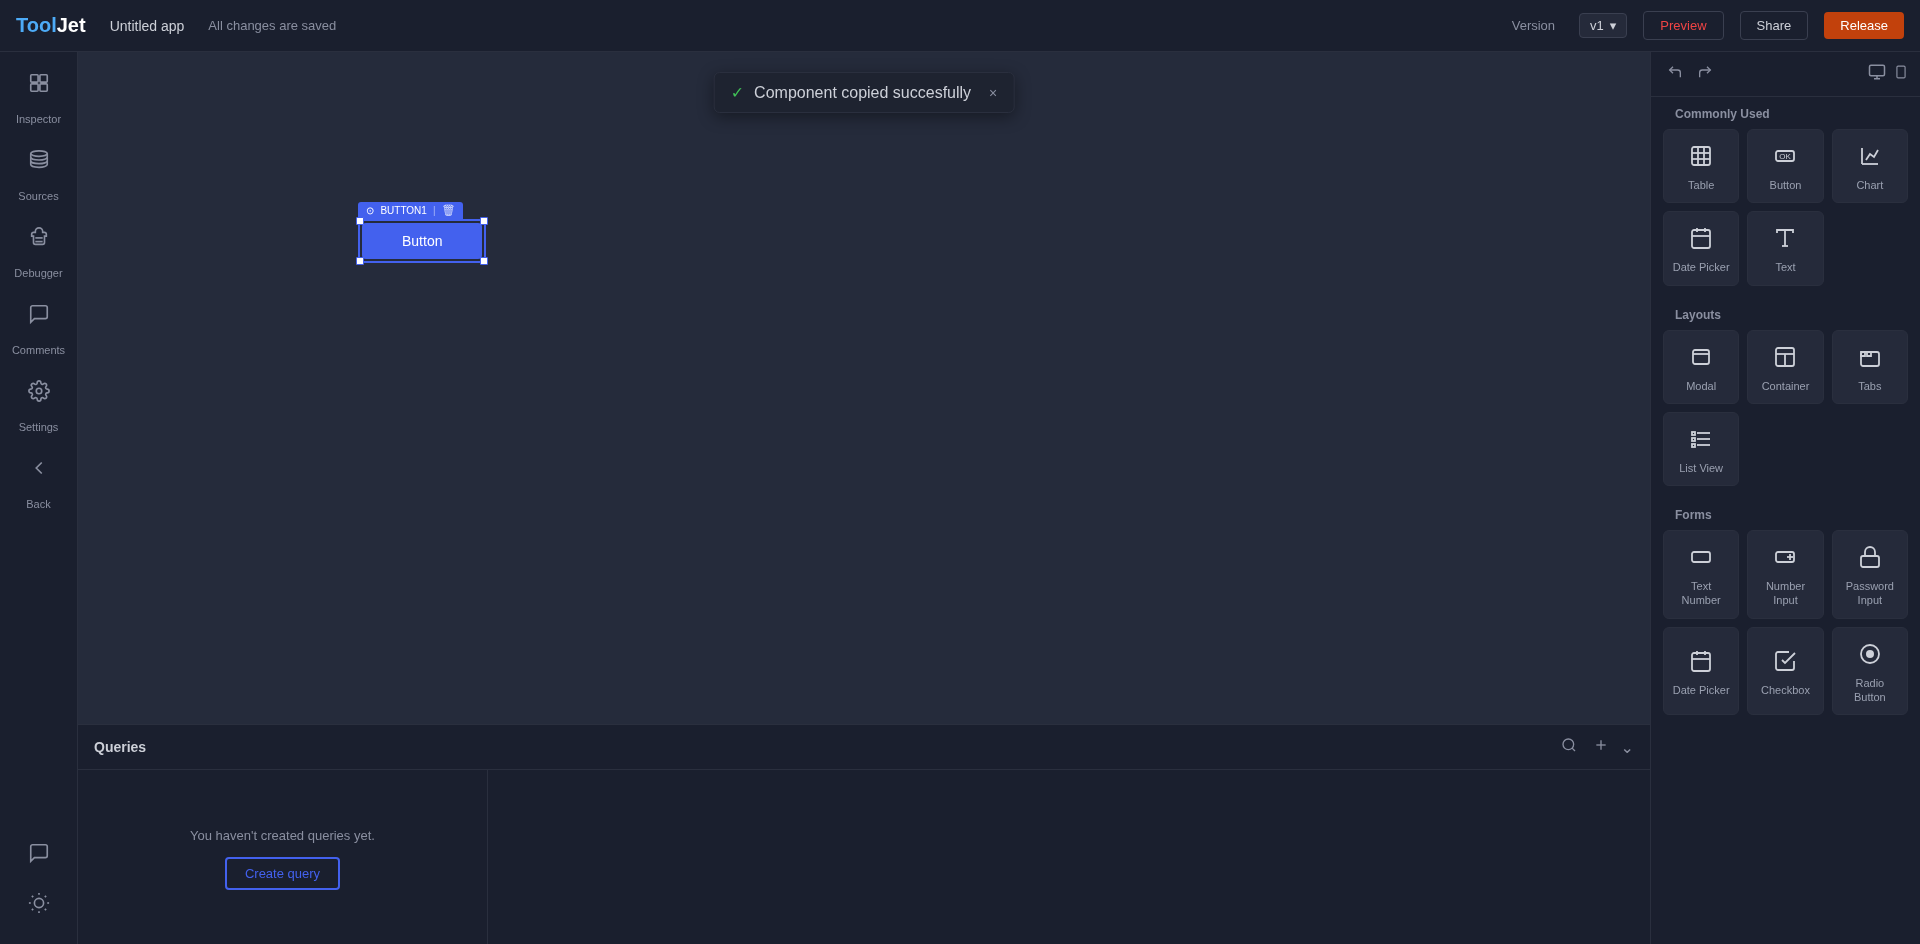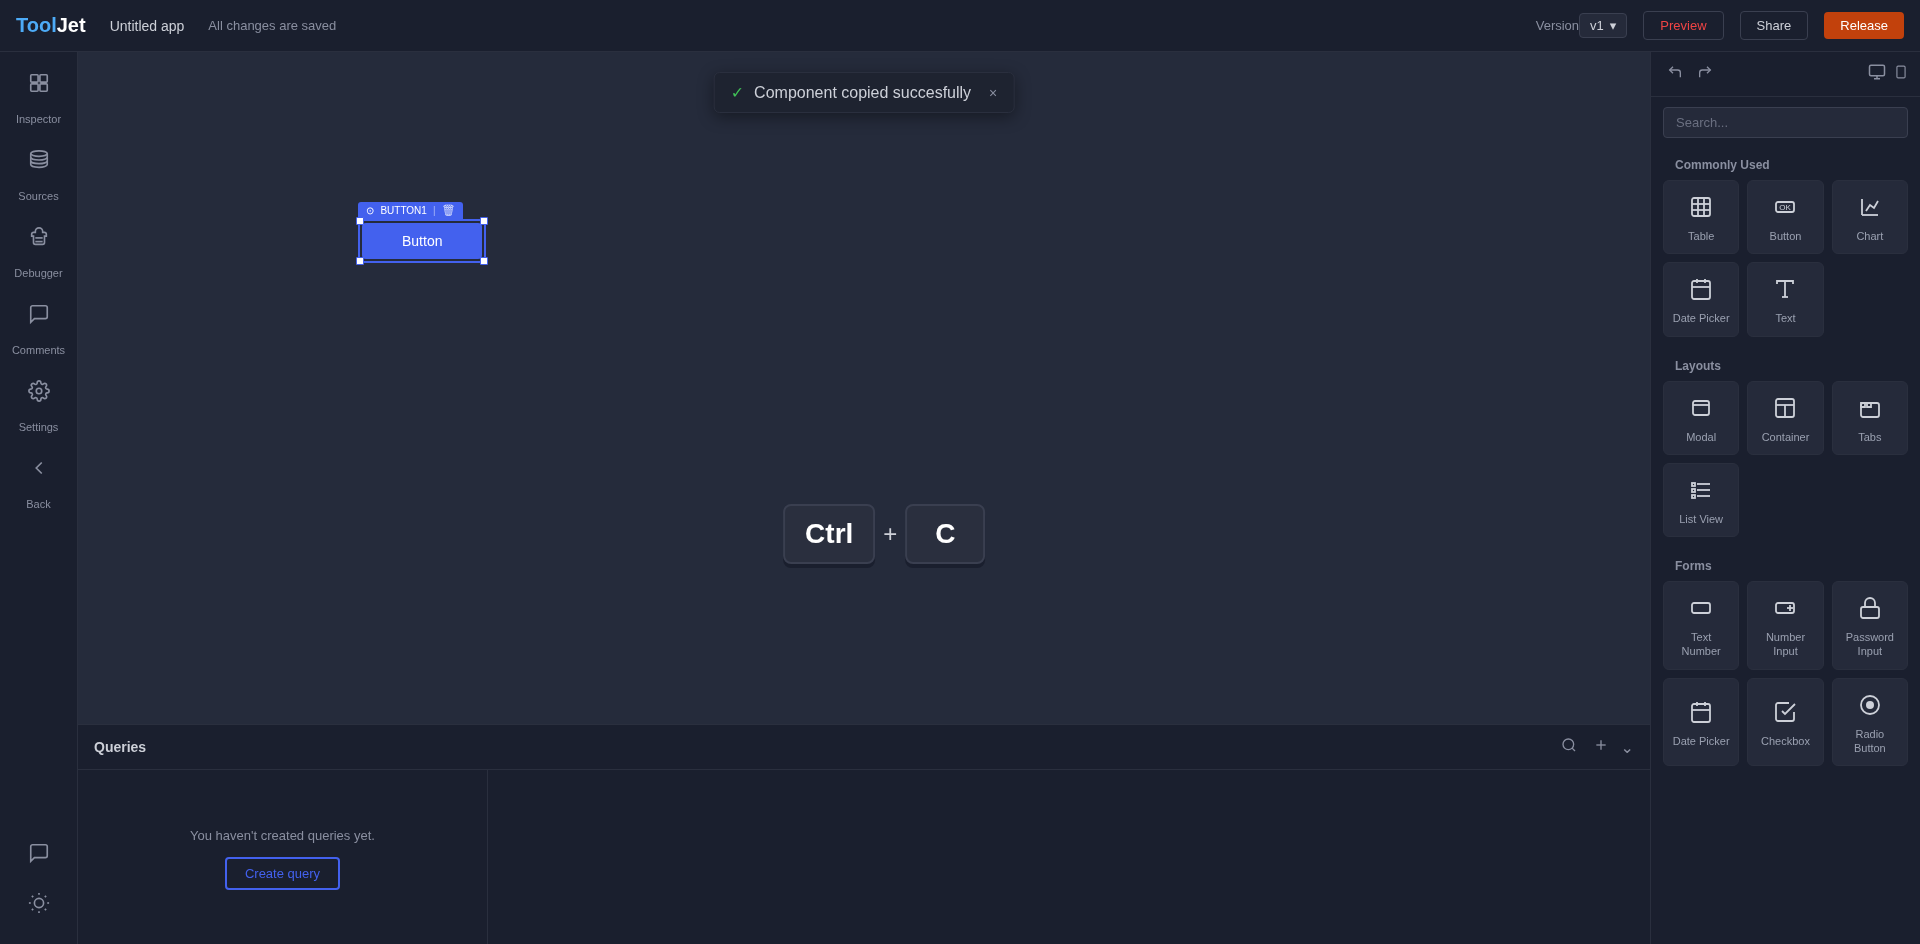--- a/index.html
+++ b/index.html
@@ -5,21 +5,21 @@
     * { box-sizing: border-box; margin: 0; padding: 0; }
     body { font-family: -apple-system, BlinkMacSystemFont, 'Segoe UI', sans-serif; background: #1e2330; color: #cdd0d8; width: 1920px; height: 944px; overflow: hidden; display: flex; flex-direction: column; }
 
     
     .topbar { height: 52px; background: #1a1f2e; display: flex; align-items: center; padding: 0 16px; gap: 16px; border-bottom: 1px solid #2a2f3e; flex-shrink: 0; }
     .logo { font-size: 20px; font-weight: 700; color: #4dabf7; margin-right: 8px; }
     .logo span { color: #fff; }
     .app-title { color: #cdd0d8; font-size: 14px; font-weight: 500; }
     .save-status { color: #8a8fa0; font-size: 13px; margin-left: 8px; }
     .topbar-spacer { flex: 1; }
-    .version-section { display: flex; align-items: center; gap: 0; color: #8a8fa0; font-size: 13px; }
+    .version-section { display: flex; align-items: center; gap: 24px; color: #8a8fa0; font-size: 13px; }
     .version-dropdown { background: #252a3a; border: 1px solid #3a3f50; border-radius: 4px; padding: 4px 10px; color: #cdd0d8; font-size: 13px; display: flex; align-items: center; gap: 6px; cursor: pointer; }
     .topbar-btn { padding: 6px 16px; border-radius: 4px; font-size: 13px; font-weight: 500; border: none; cursor: pointer; }
     .btn-preview { background: transparent; color: #ef4444; border: 1px solid #3a3f50; }
     .btn-share { background: transparent; color: #cdd0d8; border: 1px solid #3a3f50; }
     .btn-release { background: #c2410c; color: #fff; }
 
     
     .main-area { display: flex; flex: 1; overflow: hidden; }
 
     
@@ -208,25 +208,20 @@
         </div>
         <div class="component-wrapper">
           <div class="resize-handle tl"></div>
           <div class="resize-handle tr"></div>
           <div class="resize-handle bl"></div>
           <div class="resize-handle br"></div>
           <button class="canvas-button">Button</button>
         </div>
       </div>
 
-      <div class="kbd-overlay">
-        <div class="kbd-key">Ctrl</div>
-        <div class="kbd-plus">+</div>
-        <div class="kbd-key">C</div>
-      </div>
     </div>
 
     <div class="bottom-panel">
       <div class="queries-header">
         <span class="queries-title">Queries</span>
         <button class="queries-icon-btn">
           <svg width="16" height="16" viewBox="0 0 24 24" fill="none" stroke="currentColor" stroke-width="2">
             <circle cx="11" cy="11" r="8"></circle>
               <line x1="21" y1="21" x2="16.65" y2="16.65"></line>
           </svg>
@@ -275,23 +270,20 @@
         </button>
         <button class="device-btn">
           <svg width="14" height="18" viewBox="0 0 24 24" fill="none" stroke="currentColor" stroke-width="2">
             <rect x="5" y="2" width="14" height="20" rx="2" ry="2"></rect>
               <line x1="12" y1="18" x2="12.01" y2="18"></line>
           </svg>
         </button>
       </div>
     </div>
 
-    <div class="search-box">
-      <input class="search-input" type="text" placeholder="Search..." style="">
-    </div>
 
     <div class="component-section">
       <div class="section-title">Commonly Used</div>
       <div class="component-grid">
 
         <div class="component-card">
           <div class="component-card-icon">
             <svg width="24" height="24" viewBox="0 0 24 24" fill="none" stroke="currentColor" stroke-width="1.8">
               <rect x="3" y="3" width="18" height="18" rx="2"></rect>
               <line x1="3" y1="9" x2="21" y2="9"></line>

